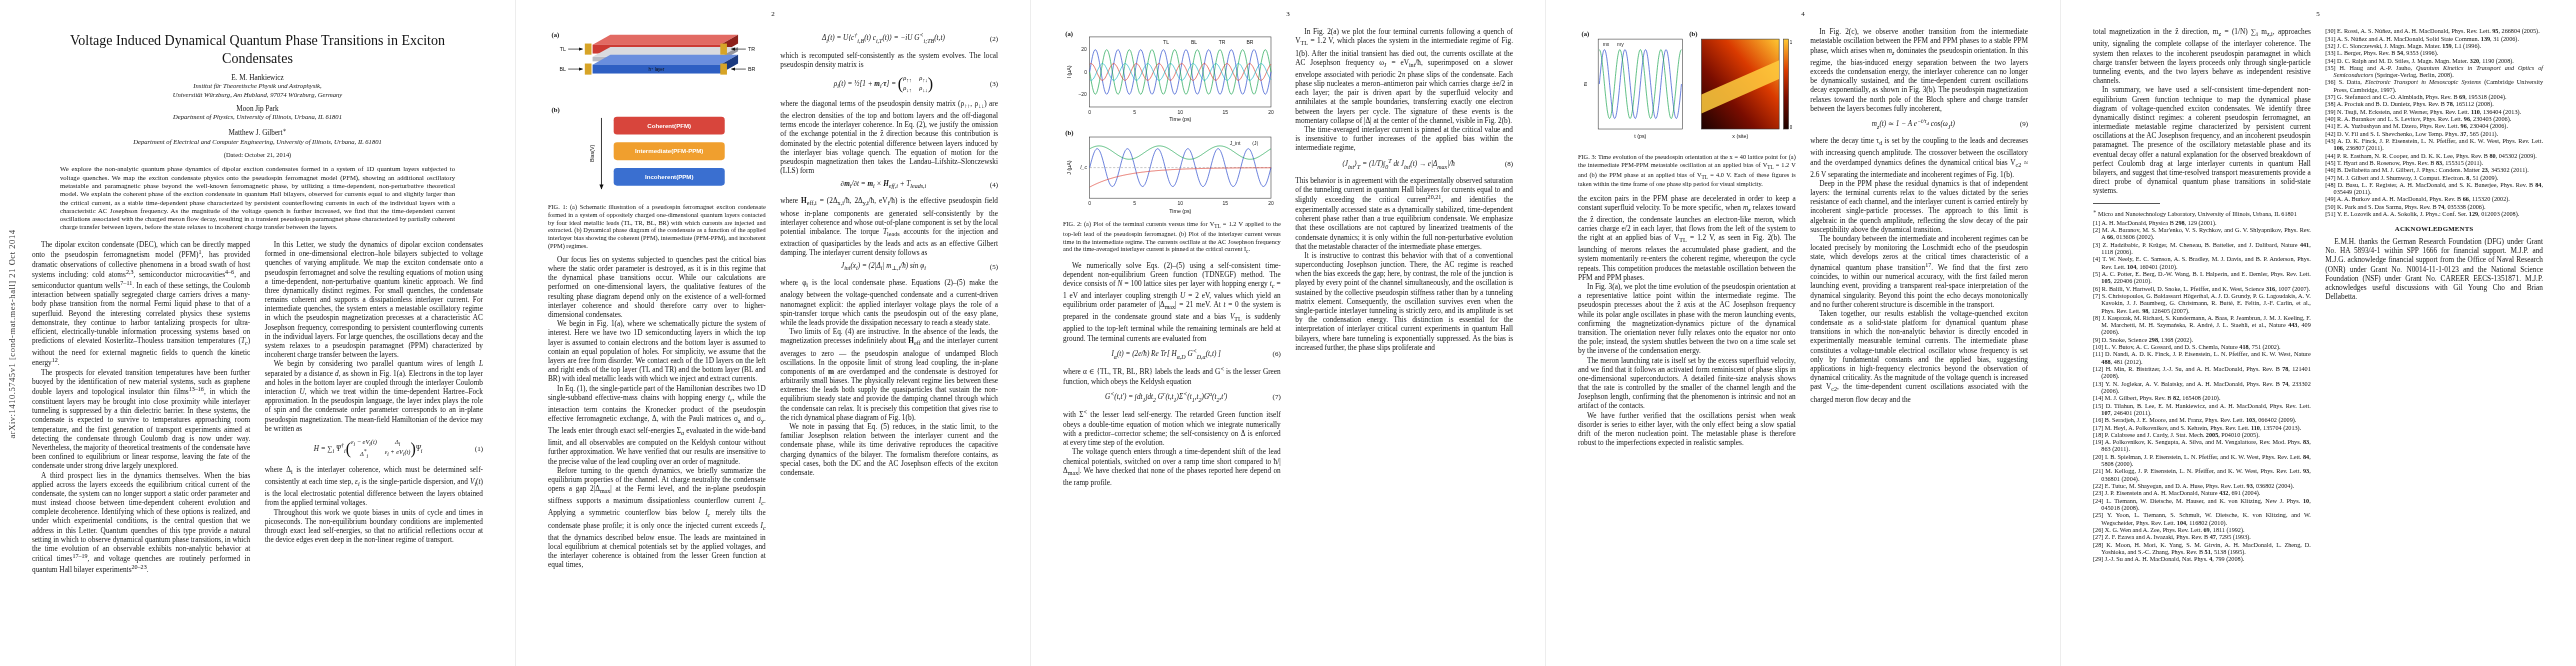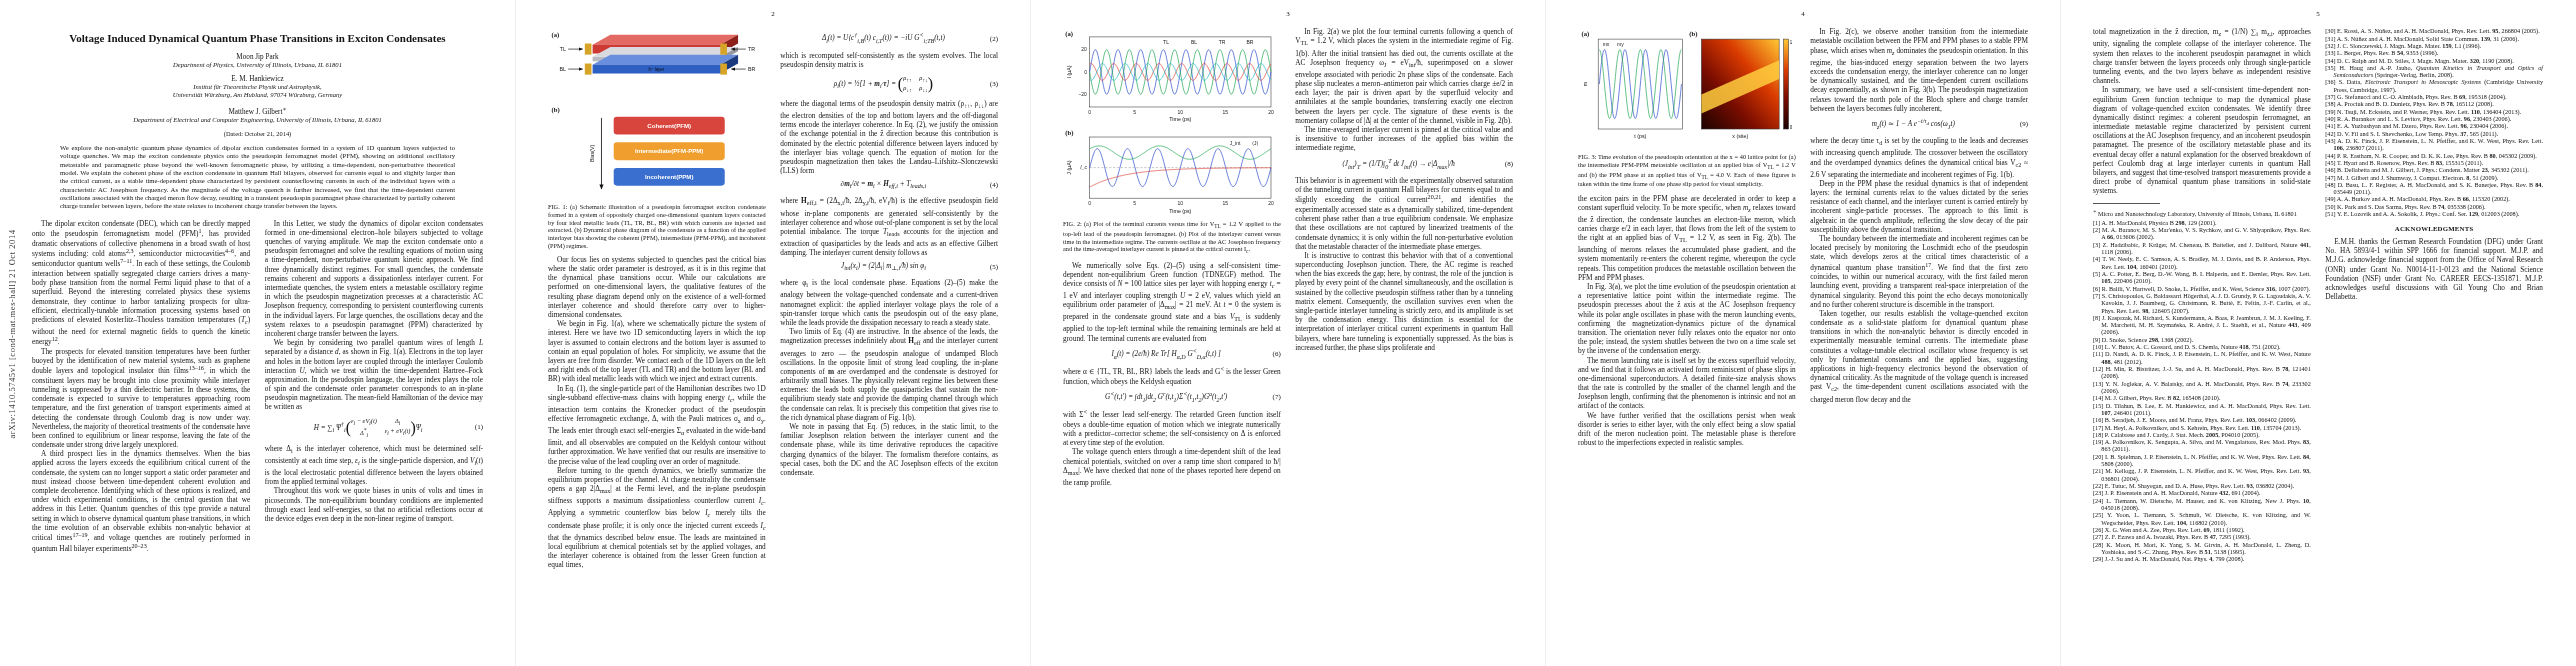--- a/index.html
+++ b/index.html
@@ -4,21 +4,21 @@
 <style>
   *{box-sizing:border-box}
   html,body{margin:0;padding:0}
   body{width:2576px;height:667px;background:#ffffff;font-family:"Liberation Serif","DejaVu Serif",serif;color:#141414}
   .canvas{display:flex;width:2576px;height:667px}
   .page{position:relative;flex:none;width:515px;height:667px;background:#fff;padding:19px 32px 15.6px;overflow:hidden}
   .page+.page{border-left:0.6px solid #ededed}
   .page-num{position:absolute;top:10px;left:0;right:0;text-align:center;font-size:7px}
   .arxiv-stamp{position:absolute;left:6.7px;top:50%;transform:translateY(-50%) rotate(180deg);writing-mode:vertical-rl;font-size:8.6px;letter-spacing:.06em;color:#3a3a3a;white-space:nowrap}
   .titleblock{text-align:center;margin-top:13.3px}
-  .paper-title{font-size:11px;font-weight:bold;line-height:1.25;margin:0 16.7px 7.2px}
+  .paper-title{font-size:14px;font-weight:normal;line-height:1.25;margin:0 16.7px 7.2px}
   .author-name{font-size:7.2px;margin-top:5px}
   .author-affil{font-size:6.6px;font-style:italic;line-height:1.3}
   .dated{font-size:6.4px;margin-top:5px}
   .abstract{font-size:6.7px;line-height:1.24;text-align:justify;margin:7.2px 28px 0}
   .cols{display:flex;gap:14.5px;margin-top:8.3px;align-items:flex-start}
   .col{width:0;flex:1;font-size:7.3px;line-height:1.26;text-align:justify}
   p.para{margin:0;text-indent:9px}
   p.para.noindent{text-indent:0}
   .equation{display:flex;align-items:center;gap:3.3px;margin:5px 0;font-style:italic}
   .eq-body{flex:1;text-align:center;font-size:7.2px}
@@ -43,27 +43,27 @@
 </head>
 <body>
 
 <div class="canvas">
 
   <div class="page">
     <div class="arxiv-stamp">arXiv:1410.5745v1  [cond-mat.mes-hall]  21 Oct 2014</div>
     <div class="titleblock">
       <div class="paper-title">Voltage Induced Dynamical Quantum Phase Transitions in Exciton Condensates</div>
       <div>
-        <div class="author-name">Moon Jip Park</div>
-        <div class="author-affil">Department of Physics, University of Illinois, Urbana, IL 61801</div>
-      </div>
-      <div>
         <div class="author-name">E. M. Hankiewicz</div>
         <div class="author-affil">Institut für Theoretische Physik und Astrophysik,</div>
         <div class="author-affil">Universität Würzburg, Am Hubland, 97074 Würzburg, Germany</div>
+      </div>
+      <div>
+        <div class="author-name">Moon Jip Park</div>
+        <div class="author-affil">Department of Physics, University of Illinois, Urbana, IL 61801</div>
       </div>
       <div>
         <div class="author-name">Matthew J. Gilbert<sup>∗</sup></div>
         <div class="author-affil">Department of Electrical and Computer Engineering, University of Illinois, Urbana, IL 61801</div>
       </div>
       <div class="dated">(Dated: October 21, 2014)</div>
     </div>
     <div class="abstract">We explore the non-analytic quantum phase dynamics of dipolar exciton condensates formed in a system of 1D quantum layers subjected to voltage quenches. We map the exciton condensate physics onto the pseudospin ferromagnet model (PFM), showing an additional oscillatory metastable and paramagnetic phase beyond the well-known ferromagnetic phase, by utilizing a time-dependent, non-perturbative theoretical model. We explain the coherent phase of the exciton condensate in quantum Hall bilayers, observed for currents equal to and slightly larger than the critical current, as a stable time-dependent phase characterized by persistent counterflowing currents in each of the individual layers with a characteristic AC Josephson frequency. As the magnitude of the voltage quench is further increased, we find that the time-dependent current oscillations associated with the charged meron flow decay, resulting in a transient pseudospin paramagnet phase characterized by partially coherent charge transfer between layers, before the state relaxes to incoherent charge transfer between the layers.</div>
     <div class="cols">
       <div class="col">
@@ -77,21 +77,21 @@
           <div class="equation">
             <span class="eq-body">H = ∑<sub>i</sub> Ψ<sup>†</sup><sub>i</sub><span class="d">(</span><span class="m2x2">
                 <span>ε<sub>i</sub> − eV<sub>i</sub>(t)</span>
                 <span>Δ<sub>i</sub></span>
                 <span>Δ<sup>*</sup><sub>i</sub></span>
                 <span>ε<sub>i</sub> + eV<sub>i</sub>(t)</span>
               </span><span class="d">)</span>Ψ<sub>i</sub></span>
             <span class="eq-num">(1)</span>
           </div>
           <p class="para noindent">where Δ<sub>i</sub> is the interlayer coherence, which must be determined self-consistently at each time step, <i>ε<sub>i</sub></i> is the single-particle dispersion, and <i>V<sub>i</sub></i>(<i>t</i>) is the local electrostatic potential difference between the layers obtained from the applied terminal voltages.</p>
-          <p class="para">Throughout this work we quote biases in units of volts and times in picoseconds. The non-equilibrium boundary conditions are implemented through exact lead self-energies, so that no artificial reflections occur at the device edges even deep in the non-linear regime of transport.</p>
+          <p class="para">Throughout this work we quote biases in units of cycle and times in picoseconds. The non-equilibrium boundary conditions are implemented through exact lead self-energies, so that no artificial reflections occur at the device edges even deep in the non-linear regime of transport.</p>
         </div>
     </div>
   </div>
 
   <div class="page">
     <div class="page-num">2</div>
     <div class="cols">
       <div class="col">
         <figure class="fig">
           <svg width="218" height="171" viewBox="0 0 392 308" style="font-size:13.1px">

